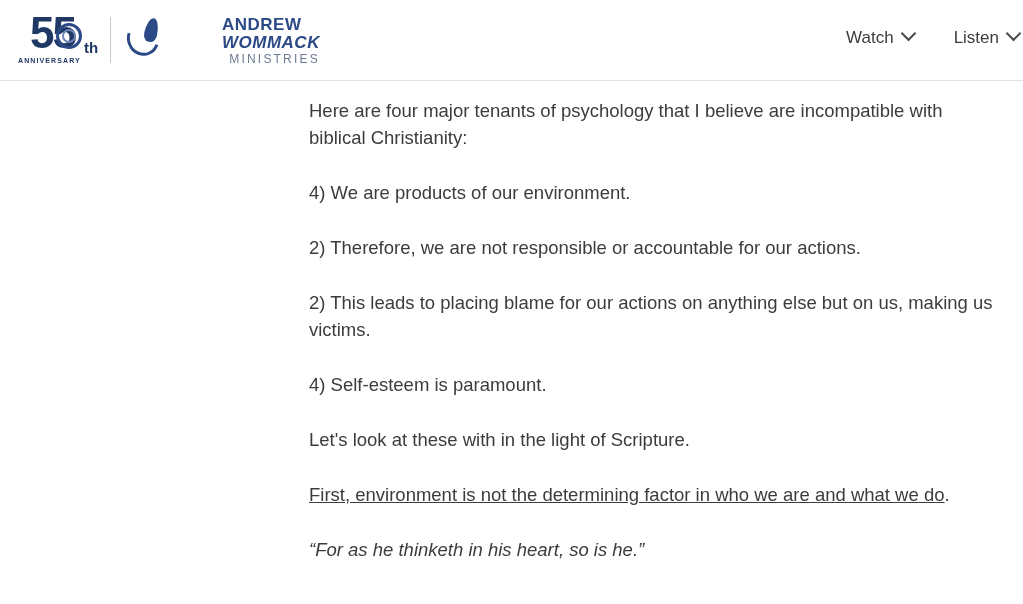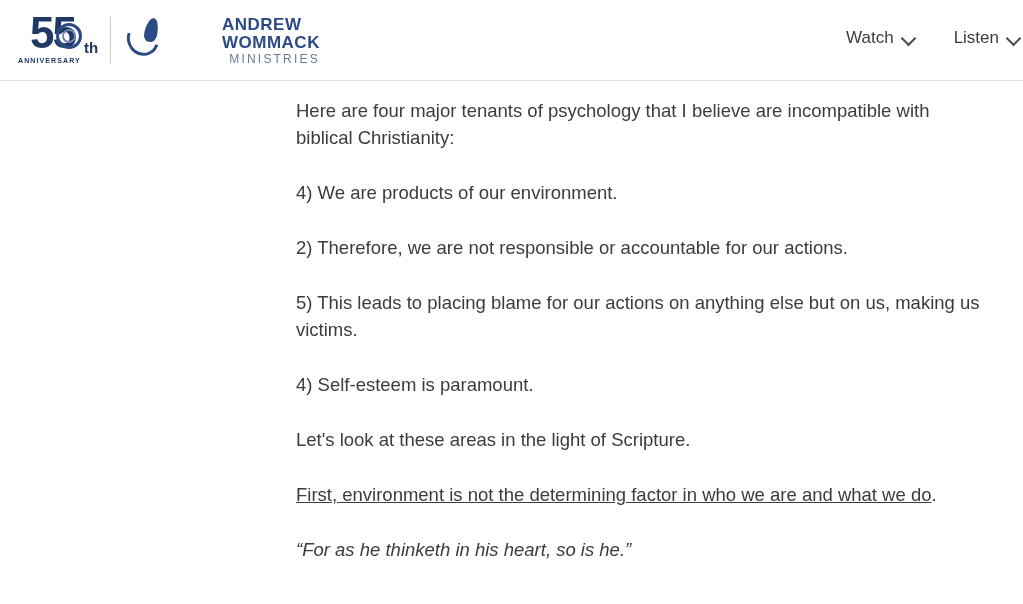--- a/index.html
+++ b/index.html
@@ -134,40 +134,40 @@
     line-height: 1;
   }
   .awm-text .line1,
   .awm-text .line2 {
     font-weight: bold;
     font-size: 17px;
     letter-spacing: 0.5px;
     color: #2b4a86;
     display: block;
   }
-  .awm-text .line2 { margin-top: 1px; }
+  .awm-text .line2 { margin-top: 1px; font-style: italic; }
   .awm-text .line3 {
     font-size: 12px;
     letter-spacing: 2.2px;
     color: #6b7a93;
     display: block;
     text-align: right;
     margin-top: 2px;
   }
 
   .main-nav {
     position: absolute;
     right: 0;
     top: 28px;
     display: flex;
     align-items: center;
   }
   .nav-item {
     display: flex;
-    align-items: flex-end;
+    align-items: flex-start;
     font-size: 17px;
     color: #3d3d3d;
     margin-left: 40px;
     cursor: pointer;
     white-space: nowrap;
   }
   .nav-item:last-child { margin-right: 4px; }
   .chevron {
     display: inline-block;
     width: 9px;
@@ -179,21 +179,21 @@
     margin-bottom: 4px;
   }
 
   
   .page-body {
     position: relative;
     height: 523px;
   }
   .article {
     position: absolute;
-    left: 296px;
+    left: 309px;
     top: 16px;
     width: 690px;
   }
   .article p {
     margin: 0 0 0 0;
     font-size: 18.5px;
     line-height: 27px;
     color: #3c3c3c;
   }
   .article .para-gap { height: 28px; }
@@ -250,27 +250,27 @@
 
     <p>Here are four major tenants of psychology that I believe are incompatible with biblical Christianity:</p>
     <div class="para-gap"></div>
 
     <p>4) We are products of our environment.</p>
     <div class="para-gap"></div>
 
     <p>2) Therefore, we are not responsible or accountable for our actions.</p>
     <div class="para-gap"></div>
 
-    <p>5) This leads to placing blame for our actions on anything else but on us, making us victims.</p>
+    <p>2) This leads to placing blame for our actions on anything else but on us, making us victims.</p>
     <div class="para-gap"></div>
 
     <p>4) Self-esteem is paramount.</p>
     <div class="para-gap"></div>
 
-    <p>Let's look at these areas in the light of Scripture.</p>
+    <p>Let's look at these with in the light of Scripture.</p>
     <div class="para-gap"></div>
 
     <p>
       <span class="u-underline">First, environment is not the determining factor in who we are and what we do</span><span>.</span><br>
     </p>
     <div class="para-gap"></div>
 
     <p class="italic">“For as he thinketh in his heart, so is he.”</p>
 
   </article>

